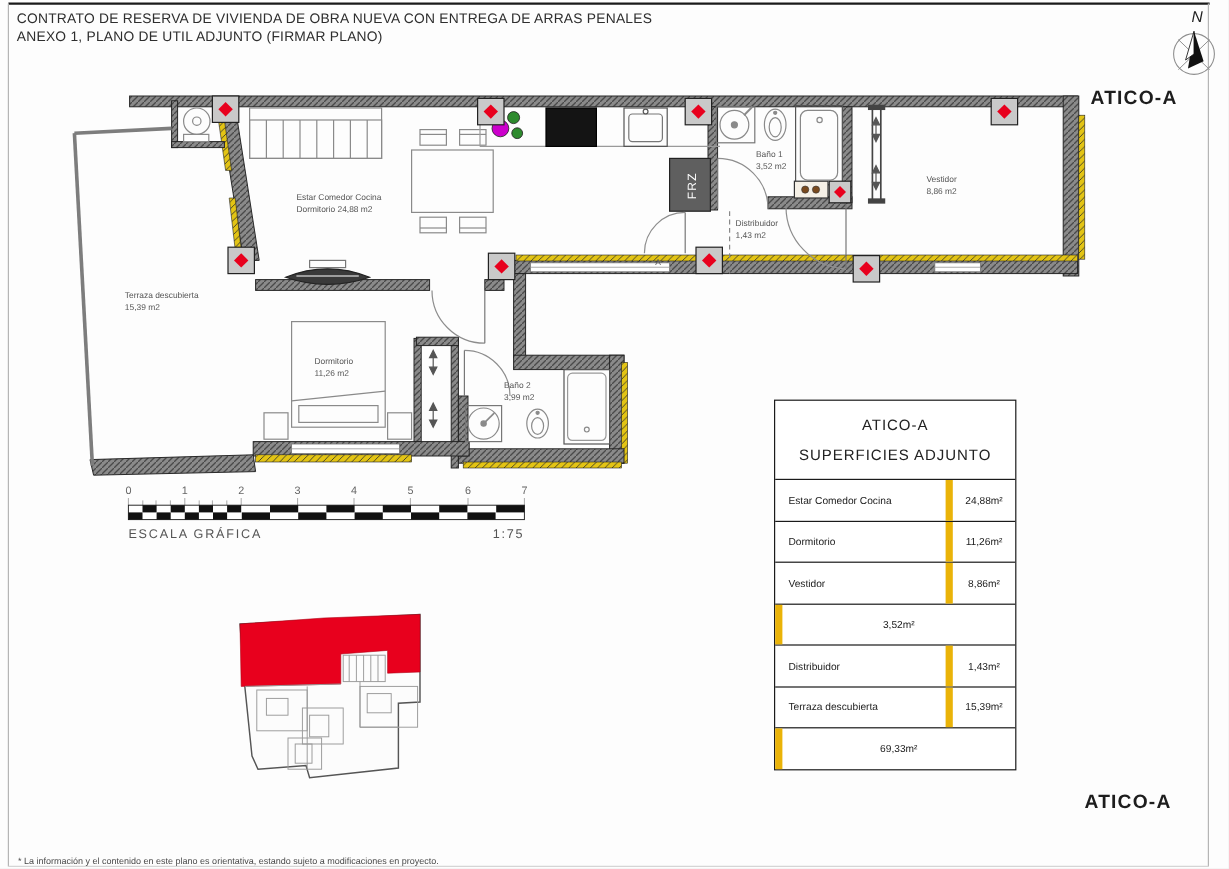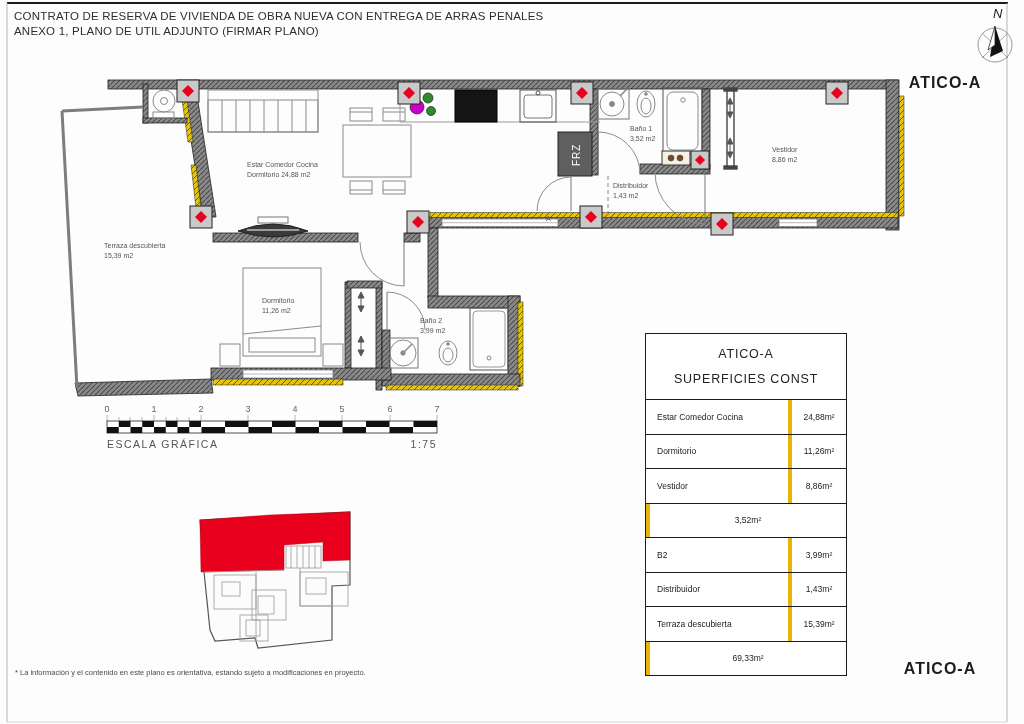--- a/index.html
+++ b/index.html
@@ -4,30 +4,30 @@
 <style>
   html,body{margin:0;padding:0;background:#e8e8e8;}
   .page{
     position:relative;width:1024px;height:724px;background:#fdfdfd;
     font-family:"Liberation Sans",sans-serif;overflow:hidden;
   }
   .title-block{position:absolute;left:14px;top:9px;color:#2e2e2e;font-size:11.5px;line-height:15px;letter-spacing:.2px;}
   .plan-layer{position:absolute;left:0;top:0;width:1024px;height:724px;}
   .atico-top{position:absolute;left:880px;top:74px;width:130px;text-align:center;font-size:16px;font-weight:bold;letter-spacing:1px;color:#1d1d1d;}
   .atico-bottom{position:absolute;left:875px;top:660px;width:130px;text-align:center;font-size:16px;font-weight:bold;letter-spacing:1px;color:#1d1d1d;}
-  .footnote{position:absolute;left:15px;top:668px;font-size:7.5px;color:#4a4a4a;}
+  .footnote{position:absolute;left:15px;top:713px;font-size:7.5px;color:#4a4a4a;}
   
   .area-table{position:absolute;left:645px;top:333px;width:200px;background:#fff;border:1px solid #1a1a1a;color:#222;}
   .area-table-header{height:53px;border-bottom:1px solid #1a1a1a;display:flex;flex-direction:column;align-items:center;justify-content:center;gap:11px;padding:6px 0;}
   .area-table-title{font-size:12.5px;letter-spacing:.8px;}
   .area-table-subtitle{font-size:12.5px;letter-spacing:.8px;}
   .trow{display:flex;height:33.5px;align-items:stretch;}
   .trow + .trow{border-top:1px solid #1a1a1a;}
   .tlabel{width:131px;display:flex;align-items:center;padding-left:11px;font-size:8.5px;}
-  .tvalue{flex:1;border-left:4px solid #eab308;display:flex;align-items:center;justify-content:center;font-size:8.5px;}
+  .tvalue{flex:1;border-left:6px solid #eab308;display:flex;align-items:center;justify-content:center;font-size:8.5px;}
   svg text{font-family:"Liberation Sans",sans-serif;}
   .room-label{font-size:7px;fill:#555;}
   .scale-num{font-size:9px;fill:#666;}
   .scale-caption{font-size:10.5px;fill:#555;letter-spacing:1.5px;}
 </style>
 </head>
 <body>
 
 <div class="page">
 
@@ -407,43 +407,39 @@
       <polygon points="995,26 988,50 995,45" fill="#ffffff" stroke="#111" stroke-width="0.7"></polygon>
     </g>
   </svg>
 
   <div class="atico-top">ATICO-A</div>
   <div class="atico-bottom">ATICO-A</div>
 
   <div class="area-table">
     <div class="area-table-header">
       <div class="area-table-title">ATICO-A</div>
-      <div class="area-table-subtitle">SUPERFICIES CONST</div>
+      <div class="area-table-subtitle">SUPERFICIES ADJUNTO</div>
     </div>
     <div>
         <div class="trow">
           <div class="tlabel">Estar Comedor Cocina</div>
           <div class="tvalue">24,88m²</div>
         </div>
         <div class="trow">
           <div class="tlabel">Dormitorio</div>
           <div class="tvalue">11,26m²</div>
         </div>
         <div class="trow">
           <div class="tlabel">Vestidor</div>
           <div class="tvalue">8,86m²</div>
         </div>
         <div class="trow">
           <div class="tvalue">3,52m²</div>
         </div>
         <div class="trow">
-          <div class="tlabel">B2</div>
-          <div class="tvalue">3,99m²</div>
-        </div>
-        <div class="trow">
           <div class="tlabel">Distribuidor</div>
           <div class="tvalue">1,43m²</div>
         </div>
         <div class="trow">
           <div class="tlabel">Terraza descubierta</div>
           <div class="tvalue">15,39m²</div>
         </div>
         <div class="trow">
           <div class="tvalue">69,33m²</div>
         </div>

